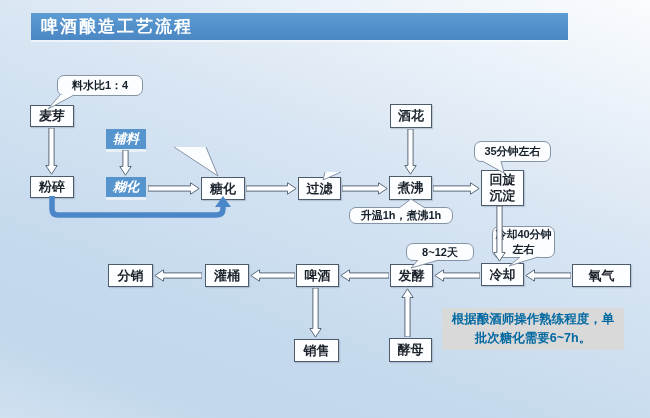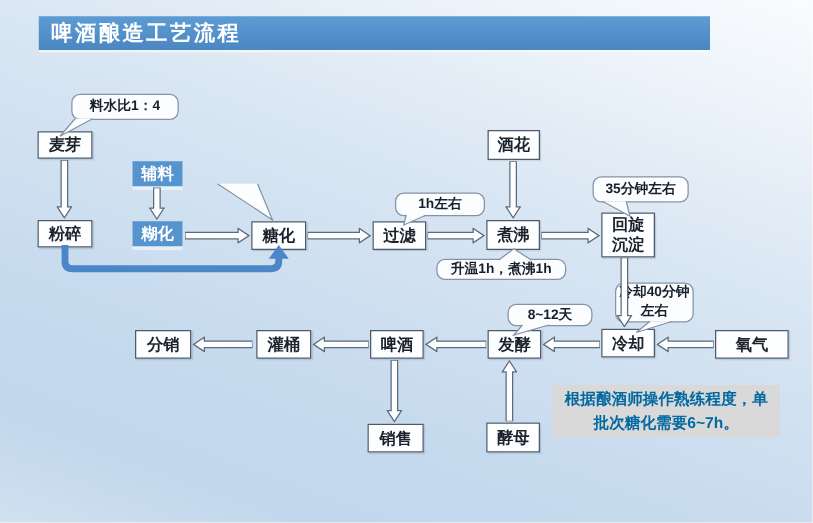--- a/index.html
+++ b/index.html
@@ -14,21 +14,21 @@
     display:flex; align-items:center; padding-left:10px; box-sizing:border-box;
     box-shadow:0 2px 0 rgba(255,255,255,.55);
   }
   #title-bar span{ color:#fff; font-size:17px; font-weight:bold; letter-spacing:2px; }
   .node{
     position:absolute; display:flex; align-items:center; justify-content:center;
     background:#fdfeff; border:1.3px solid #4c5a6b; box-sizing:border-box;
     font-weight:bold; font-size:13px; color:#1c232c; text-align:center; line-height:1.2;
     box-shadow:1px 1px 1px rgba(100,120,145,.28);
   }
-  .node.blue{ background:#5694ce; border:none; color:#fff; box-shadow:0 3px 0 rgba(255,255,255,.5); }
+  .node.blue{ background:#5694ce; border:none; color:#fff; box-shadow:0 3px 0 rgba(255,255,255,.5);font-style:italic; }
   .callout{
     position:absolute; display:flex; align-items:center; justify-content:center;
     background:#fcfdff; border:1px solid #8593a6; border-radius:7px; box-sizing:border-box;
     font-size:11px; font-weight:600; color:#16202b; text-align:center; line-height:1.35; padding:1px 1px;
   }
   .tail{ position:absolute; }
   .note{
     position:absolute; background:#d9d9d9; color:#0369a1;
     display:flex; align-items:center; justify-content:center; text-align:center;
     font-size:12.5px; font-weight:600; line-height:1.5; padding:3px 8px; box-sizing:border-box;
@@ -56,21 +56,20 @@
   <div class="node" style="left:481px;top:263px;width:43px;height:23px">冷却</div>
   <div class="node" style="left:572px;top:264px;width:59px;height:23px">氧气</div>
   <div class="node" style="left:390px;top:264px;width:43px;height:23px">发酵</div>
   <div class="node" style="left:296px;top:264px;width:43px;height:23px">啤酒</div>
   <div class="node" style="left:205px;top:264px;width:44px;height:23px">灌桶</div>
   <div class="node" style="left:108px;top:264px;width:45px;height:23px">分销</div>
   <div class="node" style="left:294px;top:339px;width:45px;height:23px">销售</div>
   <div class="node" style="left:389px;top:338px;width:43px;height:24px">酵母</div>
 
   <div class="callout" style="left:57px;top:75px;width:86px;height:21px">料水比1：4</div>
-  <div class="callout" style="left:316px;top:154px;width:72px;height:19px">1h左右</div>
   <div class="callout" style="left:349px;top:207px;width:104px;height:17px">升温1h，煮沸1h</div>
   <div class="callout" style="left:474px;top:141px;width:77px;height:21px">35分钟左右</div>
   <div class="callout" style="left:492px;top:226px;width:63px;height:32px">冷却40分钟左右</div>
   <div class="callout" style="left:406px;top:243px;width:68px;height:18px">8~12天</div>
 
   <svg class="tail" style="left:46px;top:94px" width="30" height="16">
       <polygon points="14,1 28,1 2,15" fill="#fcfdff"></polygon>
       <path d="M14,1 L2,15 L28,1" fill="none" stroke="#8593a6"></path>
     </svg>
   <svg class="tail" style="left:168px;top:146px" width="54" height="32">

